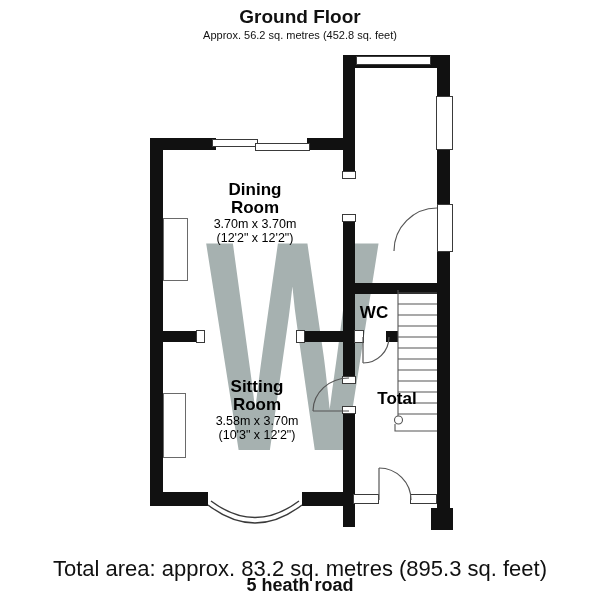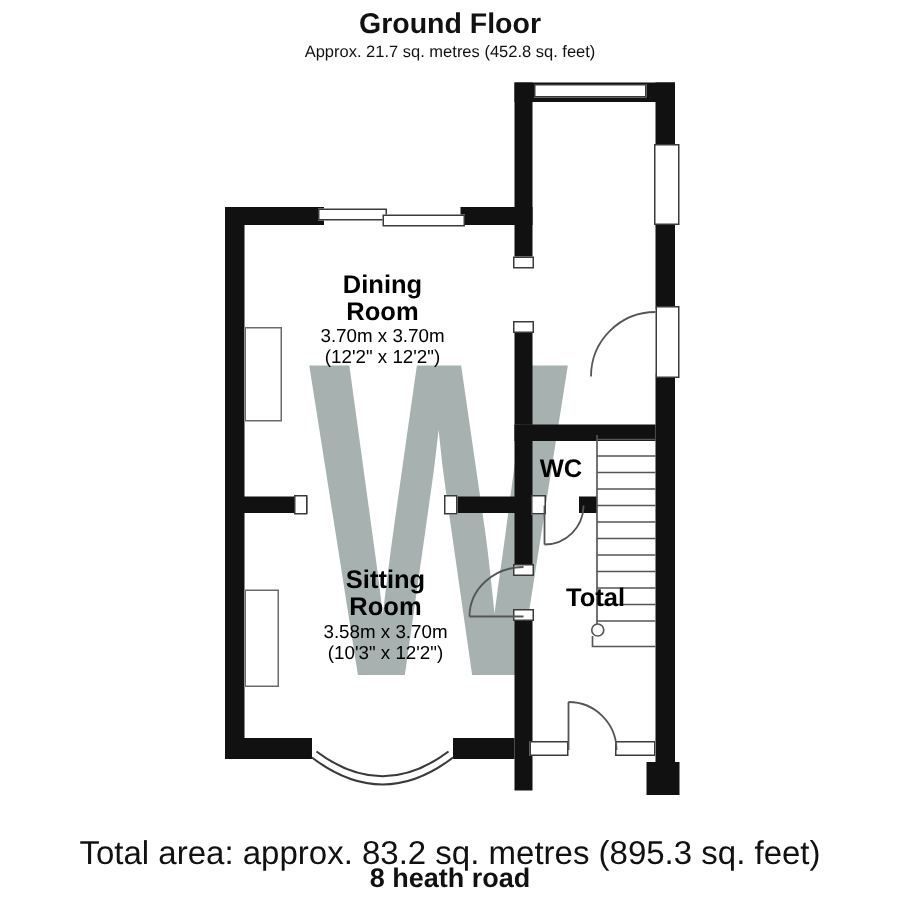--- a/index.html
+++ b/index.html
@@ -24,21 +24,21 @@
              font-weight:bold;transform:scaleX(0.61);transform-origin:0 0;z-index:1;
              font-family:"Liberation Sans",sans-serif;}
   svg{position:absolute;left:0;top:0;z-index:4;}
 </style>
 </head>
 <body>
 
 <div id="canvas">
 
   <div class="label title" style="left:300px;top:6px;">Ground Floor</div>
-  <div class="label subtitle" style="left:300px;top:29px;">Approx. 21.7 sq. metres (452.8 sq. feet)</div>
+  <div class="label subtitle" style="left:300px;top:29px;">Approx. 56.2 sq. metres (452.8 sq. feet)</div>
 
   <div id="watermark" style="color: rgb(166, 177, 176);">W</div>
 
   <div class="w" style="left:150px;top:138px;width:13px;height:368px;"></div>
   <div class="w" style="left:150px;top:138px;width:66px;height:12px;"></div>
   <div class="w" style="left:307px;top:138px;width:48px;height:12px;"></div>
   <div class="w" style="left:343px;top:55px;width:12px;height:120px;"></div>
   <div class="w" style="left:343px;top:217px;width:12px;height:66px;"></div>
   <div class="w" style="left:343px;top:55px;width:107px;height:13px;"></div>
   <div class="w" style="left:437px;top:55px;width:13px;height:43px;"></div>
@@ -113,14 +113,14 @@
     <div class="room-name">Sitting</div>
     <div class="room-name">Room</div>
     <div class="room-dims">3.58m x 3.70m</div>
     <div class="room-dims">(10'3" x 12'2")</div>
   </div>
 
   <div class="label room-name" style="left:374px;top:304px;">WC</div>
   <div class="label room-name" style="left:397px;top:390px;">Total</div>
 
   <div class="label total" style="left:300px;top:556px;">Total area: approx. 83.2 sq. metres (895.3 sq. feet)</div>
-  <div class="label address" style="left:300px;top:575px;">8 heath road</div>
+  <div class="label address" style="left:300px;top:575px;">5 heath road</div>
 </div>
 
 </body></html>

